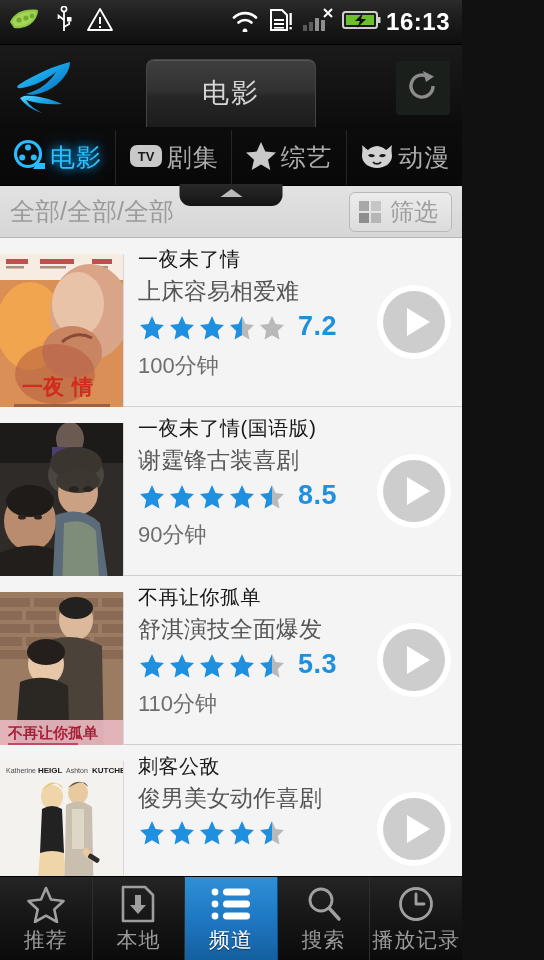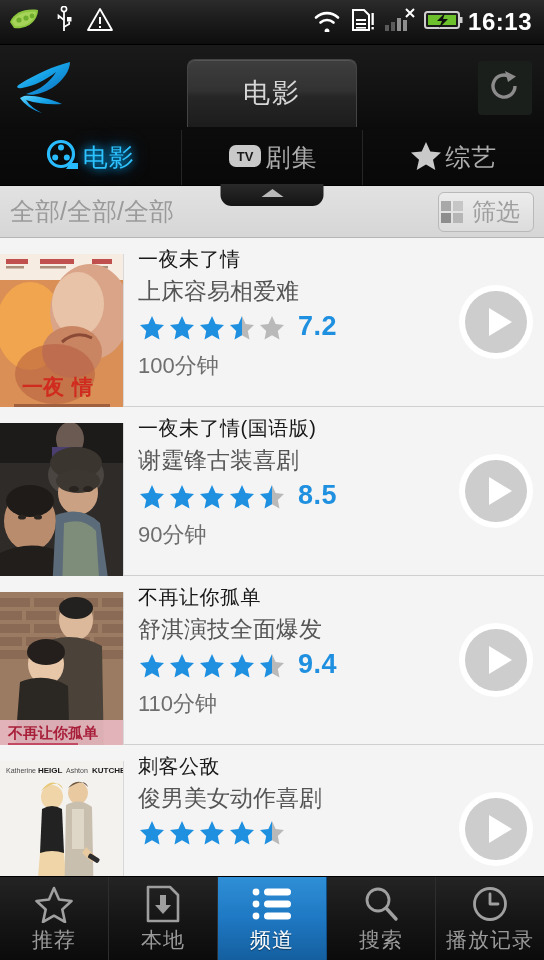--- a/index.html
+++ b/index.html
@@ -2,21 +2,21 @@
 <html><head>
 <meta charset="utf-8">
 <style>
   * { margin:0; padding:0; box-sizing:border-box; }
   html,body { width:544px; height:960px; overflow:hidden; }
   body {
     font-family:"Liberation Sans","DejaVu Sans",sans-serif;
     background:#111;
     -webkit-font-smoothing:antialiased;
   }
-  .phone { position:relative; width:544px; height:960px; background:#e8e8e8; overflow:hidden; }
+  .phone { position:relative; width:462px; height:960px; background:#e8e8e8; overflow:hidden; }
 
   
   .statusbar {
     position:relative; height:45px; width:100%;
     background:linear-gradient(to bottom,#2b2b2b 0%,#1d1d1d 40%,#0e0e0e 100%);
     display:flex; align-items:center; padding:0 8px;
     border-bottom:1px solid #000;
   }
   .sb-left { display:flex; align-items:center; gap:13px; flex:1; }
   .sb-right { display:flex; align-items:center; gap:8px; }
@@ -72,21 +72,21 @@
   .collapse-handle {
     position:absolute; left:50%; transform:translateX(-50%); top:-2px;
     width:103px; height:22px;
     background:linear-gradient(to bottom,#292929,#141414);
     border-radius:0 0 11px 11px;
     display:flex; align-items:flex-start; justify-content:center;
     padding-top:2px;
   }
   .filter-btn {
     position:absolute; right:10px; top:50%; transform:translateY(-50%);
-    height:40px; padding:0 13px 0 2px;
+    height:40px; padding:0 13px 0 9px;
     border:1px solid #b9b9b9; border-radius:6px;
     background:linear-gradient(to bottom,#ececec,#dcdcdc);
     display:flex; align-items:center; gap:9px;
   }
   .grid-ic { width:22px; height:22px; display:grid; grid-template-columns:1fr 1fr; grid-template-rows:1fr 1fr; gap:2px; }
   .grid-ic i { display:block; }
   .filter-btn .lbl { font-size:24px; color:#9e9e9e; }
 
   
   .list {
@@ -258,20 +258,31 @@
 
     <div class="cattab">
       <span>
         <svg width="32" height="32" viewBox="0 0 32 32">
           <path d="M16 2 L20.3 11.6 L31 12.6 L23 19.8 L25.3 30 L16 24.6 L6.7 30 L9 19.8 L1 12.6 L11.7 11.6 Z" fill="#c9c9c9"></path>
         </svg>
       </span>
       <span class="lbl">综艺</span>
     </div>
 
+    <div class="cattab">
+      <span>
+        <svg width="36" height="30" viewBox="0 0 36 30">
+          <path d="M3 4 C3 4 6 7 9 9 C12 6 16 5 18 5 C20 5 24 6 27 9 C30 7 33 4 33 4 C32 10 33 12 33 15 C33 22 26 27 18 27 C10 27 3 22 3 15 C3 12 4 10 3 4 Z" fill="#d2d2d2"></path>
+          <path d="M9 14 C12 12 15 13 16 15 C13.5 17 10.5 16.5 9 14 Z" fill="#1a1a1a"></path>
+          <path d="M27 14 C24 12 21 13 20 15 C22.5 17 25.5 16.5 27 14 Z" fill="#1a1a1a"></path>
+          <path d="M14 21 C16 23.5 20 23.5 22 21" stroke="#1a1a1a" stroke-width="1.8" fill="none"></path>
+        </svg>
+      </span>
+      <span class="lbl">动漫</span>
+    </div>
   </div>
 
   <div class="filterbar">
     <span class="filter-text">全部/全部/全部</span>
 
     <div class="collapse-handle">
       <span>
         <svg width="30" height="14" viewBox="0 0 30 14">
           <path d="M4 11 L15 3 L26 11 Z" fill="#b9b9b9"></path>
         </svg>
@@ -456,21 +467,21 @@
                     <stop offset="50%" stop-color="#b9b9b9"></stop>
                 </linearGradient>
               </defs>
               <path d="M14 3 L17.6 11 L26 12 L19.8 18 L21.5 26.5 L14 22.2 L6.5 26.5 L8.2 18 L2 12 L10.4 11 Z" fill="#1f90e0"></path>
               <path d="M44 3 L47.6 11 L56 12 L49.8 18 L51.5 26.5 L44 22.2 L36.5 26.5 L38.2 18 L32 12 L40.4 11 Z" fill="#1f90e0"></path>
               <path d="M74 3 L77.6 11 L86 12 L79.8 18 L81.5 26.5 L74 22.2 L66.5 26.5 L68.2 18 L62 12 L70.4 11 Z" fill="#1f90e0"></path>
               <path d="M104 3 L107.6 11 L116 12 L109.8 18 L111.5 26.5 L104 22.2 L96.5 26.5 L98.2 18 L92 12 L100.4 11 Z" fill="#1f90e0"></path>
               <path d="M134 3 L137.6 11 L146 12 L139.8 18 L141.5 26.5 L134 22.2 L126.5 26.5 L128.2 18 L122 12 L130.4 11 Z" fill="url(#half45b)"></path>
             </svg>
           </span>
-          <span class="score">9.4</span>
+          <span class="score">5.3</span>
         </div>
         <div class="mdur">110分钟</div>
       </div>
       <div class="playbtn">
         <svg width="88" height="88" viewBox="0 0 88 88">
           <circle cx="44" cy="44" r="37" fill="#ffffff"></circle>
           <circle cx="44" cy="44" r="31" fill="#cdcdcd"></circle>
           <path d="M37 30 L60 44 L37 58 Z" fill="#ffffff"></path>
         </svg>
       </div>

